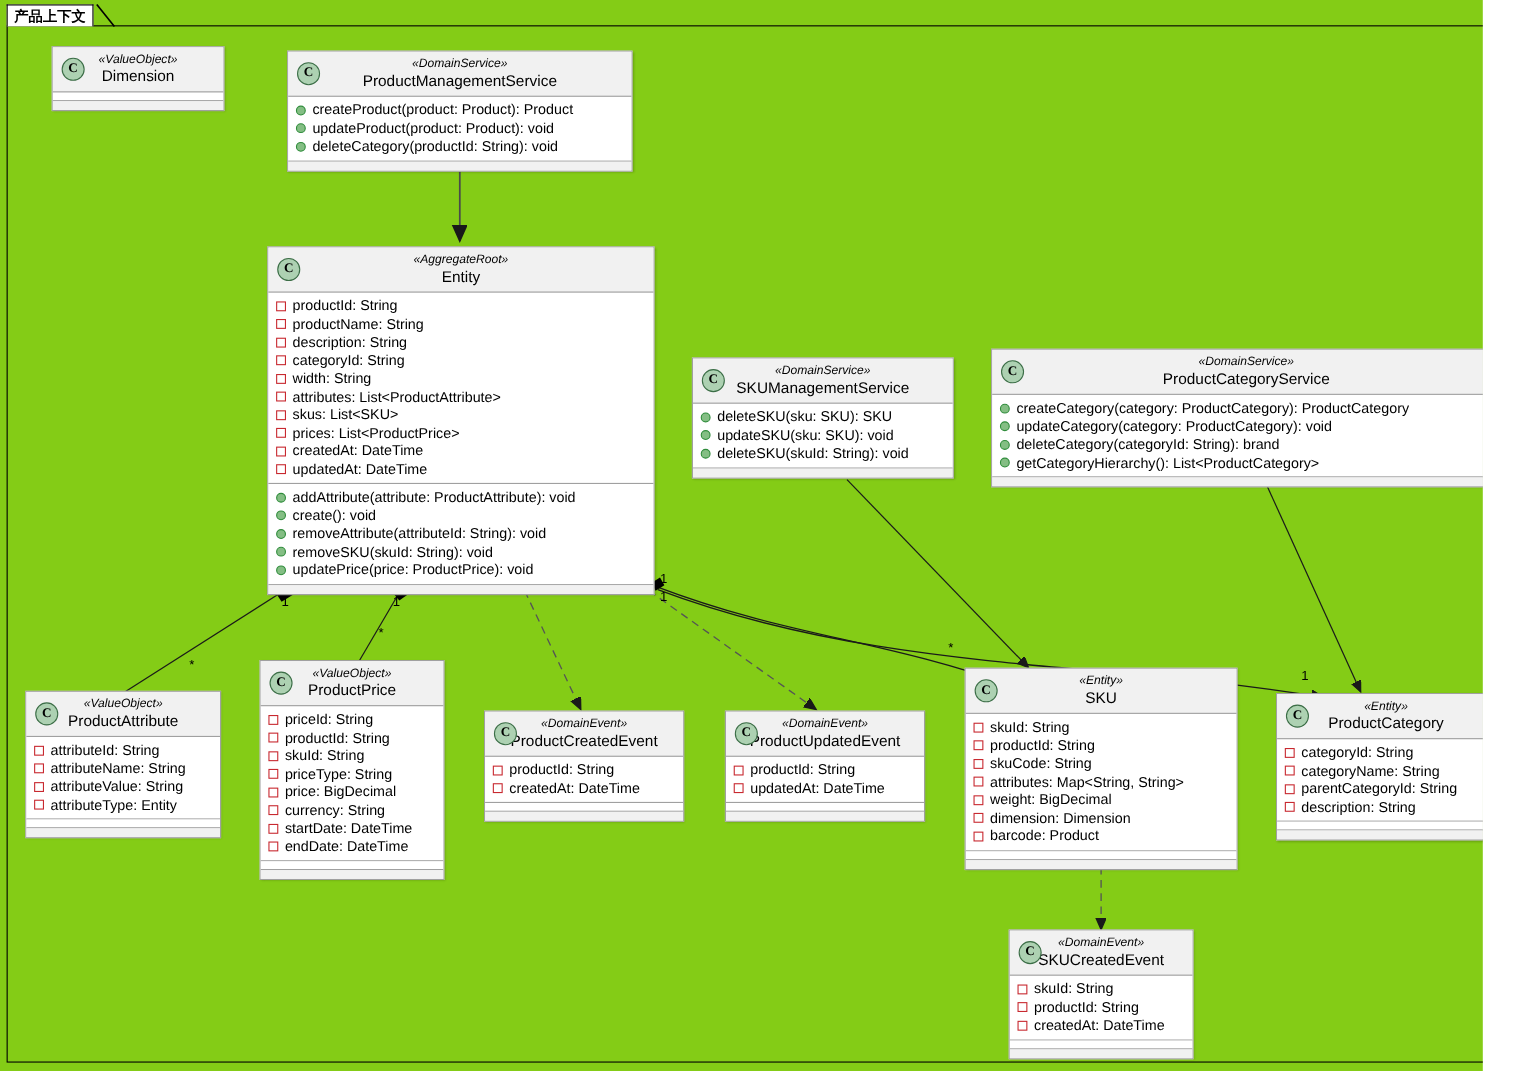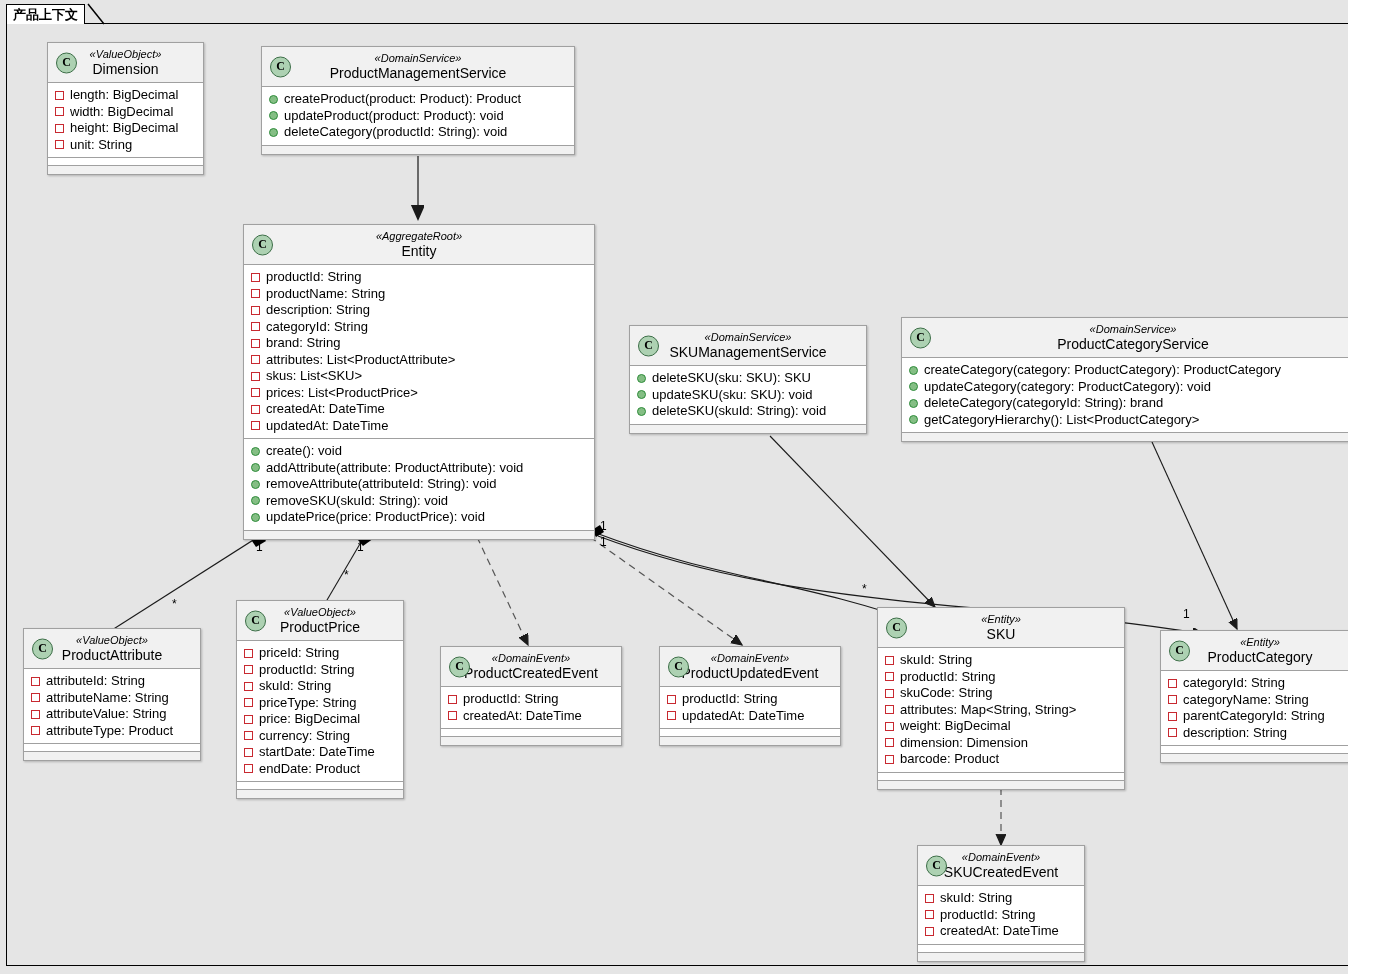--- a/index.html
+++ b/index.html
@@ -1,17 +1,17 @@
 <!DOCTYPE html>
 <html><head>
 <meta charset="utf-8">
 <style>
   html,body{margin:0;padding:0;background:#ffffff;}
   body{font-family:"Liberation Sans", sans-serif;}
-  #canvas{position:relative;width:1348px;height:974px;background:#e5e5e5;overflow:hidden;}
+  #canvas{position:relative;width:1348px;height:974px;background:#84cc16;overflow:hidden;}
 
   
   .frame-border{position:absolute;left:6px;top:23px;width:1370px;height:943px;border:1.5px solid #000;box-sizing:border-box;background:transparent;}
   .frame-tab{position:absolute;left:6px;top:4px;height:20px;border:1.5px solid #000;border-bottom:none;box-sizing:border-box;background:#fff;
              padding:1px 6px 0 6px;font-size:13px;font-weight:bold;color:#000;line-height:18px;white-space:nowrap;}
   .frame-tab-slant{position:absolute;left:0;top:0;}
 
   
   #links{position:absolute;left:0;top:0;width:1384px;height:974px;pointer-events:none;}
   .mult{position:absolute;font-size:12px;color:#000;font-family:"Liberation Sans", sans-serif;}
@@ -106,38 +106,20 @@
   <div class="mult" style="left:256px;top:540px;">1</div>
   <div class="mult" style="left:344px;top:568px;">*</div>
   <div class="mult" style="left:357px;top:540px;">1</div>
   <div class="mult" style="left:600px;top:519px;">1</div>
   <div class="mult" style="left:600px;top:535px;">1</div>
   <div class="mult" style="left:862px;top:582px;">*</div>
   <div class="mult" style="left:1183px;top:607px;">1</div>
 
   <div class="cls" id="box-dimension" style="left:47px;top:42px;width:157px;">
       <div class="hdr"><div class="cicon">C</div><div class="hdr-inline"><span class="stereo">«ValueObject»</span><span class="cname">Dimension</span></div></div>
-      <div class="sect">
-        <div class="mem">
-          <span class="mk field"></span>
-          <span>length: BigDecimal</span>
-        </div>
-        <div class="mem">
-          <span class="mk field"></span>
-          <span>width: BigDecimal</span>
-        </div>
-        <div class="mem">
-          <span class="mk field"></span>
-          <span>height: BigDecimal</span>
-        </div>
-        <div class="mem">
-          <span class="mk field"></span>
-          <span>unit: String</span>
-        </div>
-      </div>
       <div class="sect empty"></div>
       <div class="foot"></div>
     </div>
   <div class="cls" id="box-product-management-service" style="left:261px;top:46px;width:314px;">
       <div class="hdr"><div class="cicon">C</div><div class="hdr-inline"><span class="stereo">«DomainService»</span><span class="cname">ProductManagementService</span></div></div>
       <div class="sect">
         <div class="mem">
           <span class="mk meth"></span>
           <span>createProduct(product: Product): Product</span>
         </div>
@@ -166,21 +148,21 @@
         <div class="mem">
           <span class="mk field"></span>
           <span>description: String</span>
         </div>
         <div class="mem">
           <span class="mk field"></span>
           <span>categoryId: String</span>
         </div>
         <div class="mem">
           <span class="mk field"></span>
-          <span>brand: String</span>
+          <span>width: String</span>
         </div>
         <div class="mem">
           <span class="mk field"></span>
           <span>attributes: List&lt;ProductAttribute&gt;</span>
         </div>
         <div class="mem">
           <span class="mk field"></span>
           <span>skus: List&lt;SKU&gt;</span>
         </div>
         <div class="mem">
@@ -192,25 +174,25 @@
           <span>createdAt: DateTime</span>
         </div>
         <div class="mem">
           <span class="mk field"></span>
           <span>updatedAt: DateTime</span>
         </div>
       </div>
       <div class="sect">
         <div class="mem">
           <span class="mk meth"></span>
+          <span>addAttribute(attribute: ProductAttribute): void</span>
+        </div>
+        <div class="mem">
+          <span class="mk meth"></span>
           <span>create(): void</span>
-        </div>
-        <div class="mem">
-          <span class="mk meth"></span>
-          <span>addAttribute(attribute: ProductAttribute): void</span>
         </div>
         <div class="mem">
           <span class="mk meth"></span>
           <span>removeAttribute(attributeId: String): void</span>
         </div>
         <div class="mem">
           <span class="mk meth"></span>
           <span>removeSKU(skuId: String): void</span>
         </div>
         <div class="mem">
@@ -270,21 +252,21 @@
         <div class="mem">
           <span class="mk field"></span>
           <span>attributeName: String</span>
         </div>
         <div class="mem">
           <span class="mk field"></span>
           <span>attributeValue: String</span>
         </div>
         <div class="mem">
           <span class="mk field"></span>
-          <span>attributeType: Product</span>
+          <span>attributeType: Entity</span>
         </div>
       </div>
       <div class="sect empty"></div>
       <div class="foot"></div>
     </div>
   <div class="cls" id="box-product-price" style="left:236px;top:600px;width:168px;">
       <div class="hdr"><div class="cicon">C</div><div class="hdr-inline"><span class="stereo">«ValueObject»</span><span class="cname">ProductPrice</span></div></div>
       <div class="sect">
         <div class="mem">
           <span class="mk field"></span>
@@ -309,21 +291,21 @@
         <div class="mem">
           <span class="mk field"></span>
           <span>currency: String</span>
         </div>
         <div class="mem">
           <span class="mk field"></span>
           <span>startDate: DateTime</span>
         </div>
         <div class="mem">
           <span class="mk field"></span>
-          <span>endDate: Product</span>
+          <span>endDate: DateTime</span>
         </div>
       </div>
       <div class="sect empty"></div>
       <div class="foot"></div>
     </div>
   <div class="cls" id="box-product-created-event" style="left:440px;top:646px;width:182px;">
       <div class="hdr"><div class="cicon">C</div><div class="hdr-inline"><span class="stereo">«DomainEvent»</span><span class="cname">ProductCreatedEvent</span></div></div>
       <div class="sect">
         <div class="mem">
           <span class="mk field"></span>

